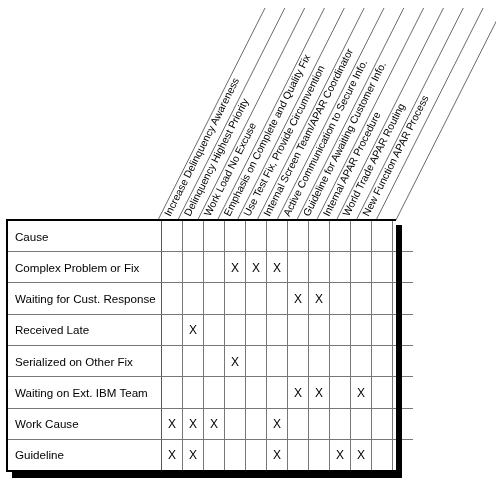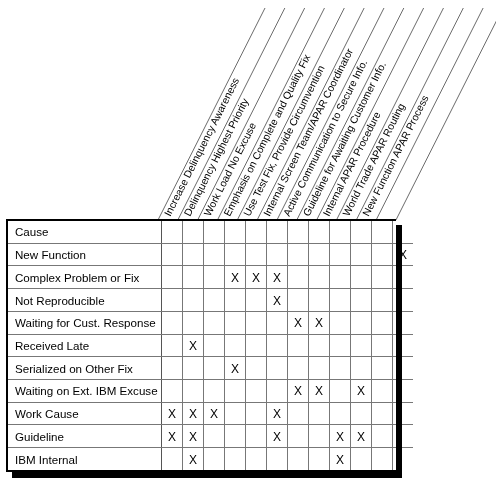--- a/index.html
+++ b/index.html
@@ -171,65 +171,35 @@
             <td class="cell"></td>
             <td class="cell"></td>
             <td class="cell"></td>
             <td class="cell"></td>
             <td class="cell"></td>
             <td class="cell"></td>
             <td class="cell"></td>
             <td class="cell last-col"></td>
           </tr>
           <tr>
-            <td class="rowlabel">New Function</td>
-            <td class="cell first-col"></td>
-            <td class="cell"></td>
-            <td class="cell"></td>
-            <td class="cell"></td>
-            <td class="cell"></td>
-            <td class="cell"></td>
-            <td class="cell"></td>
-            <td class="cell"></td>
-            <td class="cell"></td>
-            <td class="cell"></td>
-            <td class="cell"></td>
-            <td class="cell last-col"><span class="mark">X</span></td>
-          </tr>
-          <tr>
             <td class="rowlabel">Complex Problem or Fix</td>
             <td class="cell first-col"></td>
             <td class="cell"></td>
             <td class="cell"></td>
             <td class="cell"><span class="mark">X</span></td>
             <td class="cell"><span class="mark">X</span></td>
             <td class="cell"><span class="mark">X</span></td>
             <td class="cell"></td>
             <td class="cell"></td>
             <td class="cell"></td>
             <td class="cell"></td>
             <td class="cell"></td>
             <td class="cell last-col"></td>
           </tr>
           <tr>
-            <td class="rowlabel">Not Reproducible</td>
-            <td class="cell first-col"></td>
-            <td class="cell"></td>
-            <td class="cell"></td>
-            <td class="cell"></td>
-            <td class="cell"></td>
-            <td class="cell"><span class="mark">X</span></td>
-            <td class="cell"></td>
-            <td class="cell"></td>
-            <td class="cell"></td>
-            <td class="cell"></td>
-            <td class="cell"></td>
-            <td class="cell last-col"></td>
-          </tr>
-          <tr>
             <td class="rowlabel">Waiting for Cust. Response</td>
             <td class="cell first-col"></td>
             <td class="cell"></td>
             <td class="cell"></td>
             <td class="cell"></td>
             <td class="cell"></td>
             <td class="cell"></td>
             <td class="cell"><span class="mark">X</span></td>
             <td class="cell"><span class="mark">X</span></td>
             <td class="cell"></td>
@@ -261,21 +231,21 @@
             <td class="cell"></td>
             <td class="cell"></td>
             <td class="cell"></td>
             <td class="cell"></td>
             <td class="cell"></td>
             <td class="cell"></td>
             <td class="cell"></td>
             <td class="cell last-col"></td>
           </tr>
           <tr>
-            <td class="rowlabel">Waiting on Ext. IBM Excuse</td>
+            <td class="rowlabel">Waiting on Ext. IBM Team</td>
             <td class="cell first-col"></td>
             <td class="cell"></td>
             <td class="cell"></td>
             <td class="cell"></td>
             <td class="cell"></td>
             <td class="cell"></td>
             <td class="cell"><span class="mark">X</span></td>
             <td class="cell"><span class="mark">X</span></td>
             <td class="cell"></td>
             <td class="cell"><span class="mark">X</span></td>
@@ -302,35 +272,20 @@
             <td class="cell first-col"><span class="mark">X</span></td>
             <td class="cell"><span class="mark">X</span></td>
             <td class="cell"></td>
             <td class="cell"></td>
             <td class="cell"></td>
             <td class="cell"><span class="mark">X</span></td>
             <td class="cell"></td>
             <td class="cell"></td>
             <td class="cell"><span class="mark">X</span></td>
             <td class="cell"><span class="mark">X</span></td>
-            <td class="cell"></td>
-            <td class="cell last-col"></td>
-          </tr>
-          <tr>
-            <td class="rowlabel">IBM Internal</td>
-            <td class="cell first-col"></td>
-            <td class="cell"><span class="mark">X</span></td>
-            <td class="cell"></td>
-            <td class="cell"></td>
-            <td class="cell"></td>
-            <td class="cell"></td>
-            <td class="cell"></td>
-            <td class="cell"></td>
-            <td class="cell"><span class="mark">X</span></td>
-            <td class="cell"></td>
             <td class="cell"></td>
             <td class="cell last-col"></td>
           </tr>
         </tbody>
     </table>
   </div>
 
   <div id="shadow-right"></div>
   <div id="shadow-bottom"></div>
 

